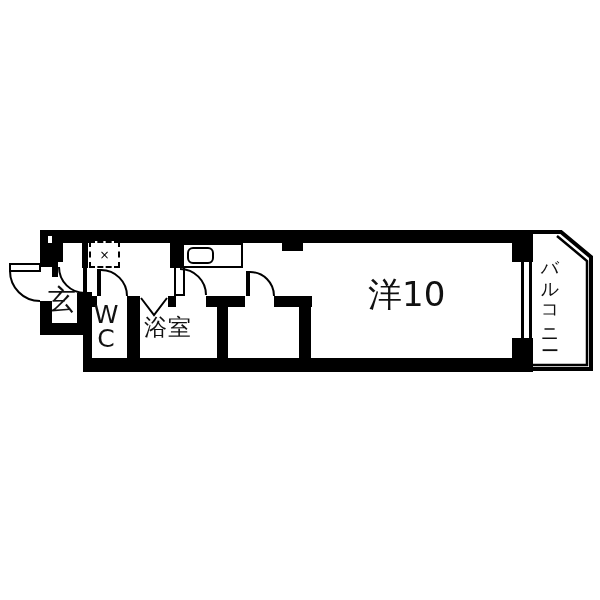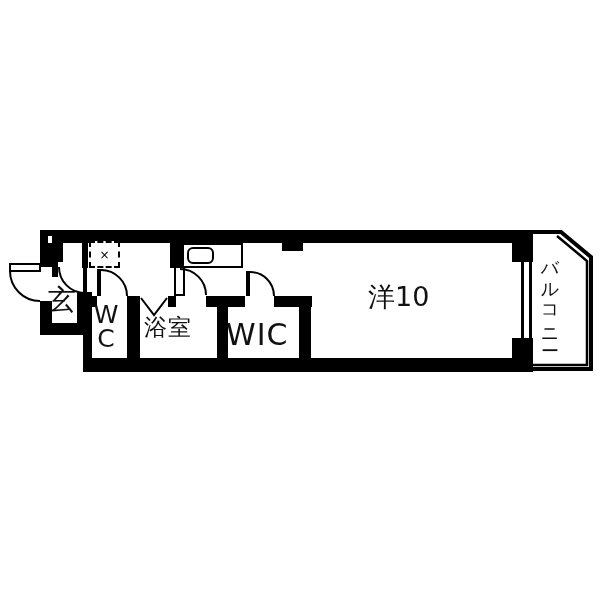--- a/index.html
+++ b/index.html
@@ -14,21 +14,21 @@
   .sink{position:absolute;left:187px;top:247px;width:27px;height:17px;
         border:2px solid #000;border-radius:6px;background:#fff;box-sizing:border-box;}
   .dashedbox{position:absolute;left:89px;top:241px;width:31px;height:27px;
              border:2px dashed #000;background:#fff;box-sizing:border-box;
              display:flex;align-items:center;justify-content:center;}
   .dashedbox span{font-size:12px;color:#000;}
   .lab-genkan{left:48px;top:286px;font-size:28px;}
   .lab-wc{left:92px;top:303px;width:28px;font-size:25px;line-height:24px;text-align:center;}
   .lab-bath{left:144px;top:316px;font-size:23px;letter-spacing:1px;}
   .lab-wic{left:226px;top:320px;font-size:30px;letter-spacing:1px;}
-  .lab-room{left:368px;top:283px;font-size:27px;}
+  .lab-room{left:368px;top:277px;font-size:34px;}
   .lab-balcony{left:541px;top:247px;font-size:18px;letter-spacing:3px;
                writing-mode:vertical-rl;text-orientation:mixed;}
 </style>
 </head>
 <body>
 
 <div class="stage">
 
   <div class="wall" style="left:40px;top:230px;width:493px;height:13px"></div>
   <div class="wall" style="left:40px;top:230px;width:23px;height:32px"></div>
@@ -82,16 +82,15 @@
 
     <path d="M141,298 L154,315 L167,298" fill="none" stroke="#000" stroke-width="2"></path>
   </svg>
 
   <div class="label lab-genkan">玄</div>
   <div class="label lab-wc">
     <div>W</div>
     <div>C</div>
   </div>
   <div class="label lab-bath">浴室</div>
-  <div class="label lab-wic">WIC</div>
   <div class="label lab-room">洋10</div>
   <div class="label lab-balcony">バルコニー</div>
 </div>
 
 </body></html>

